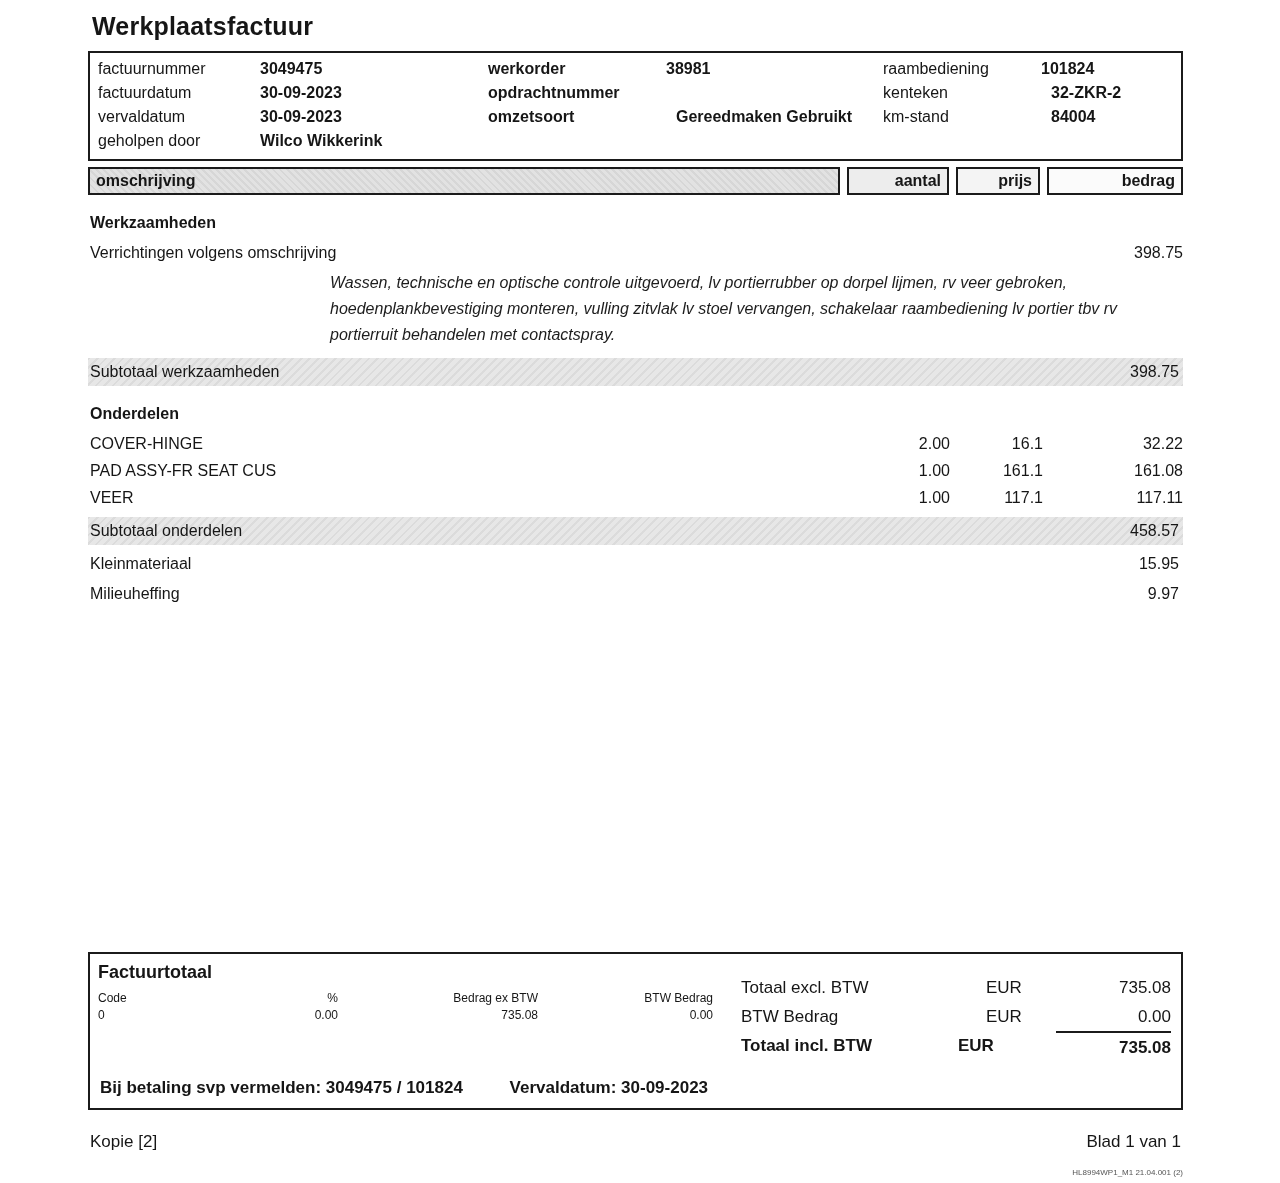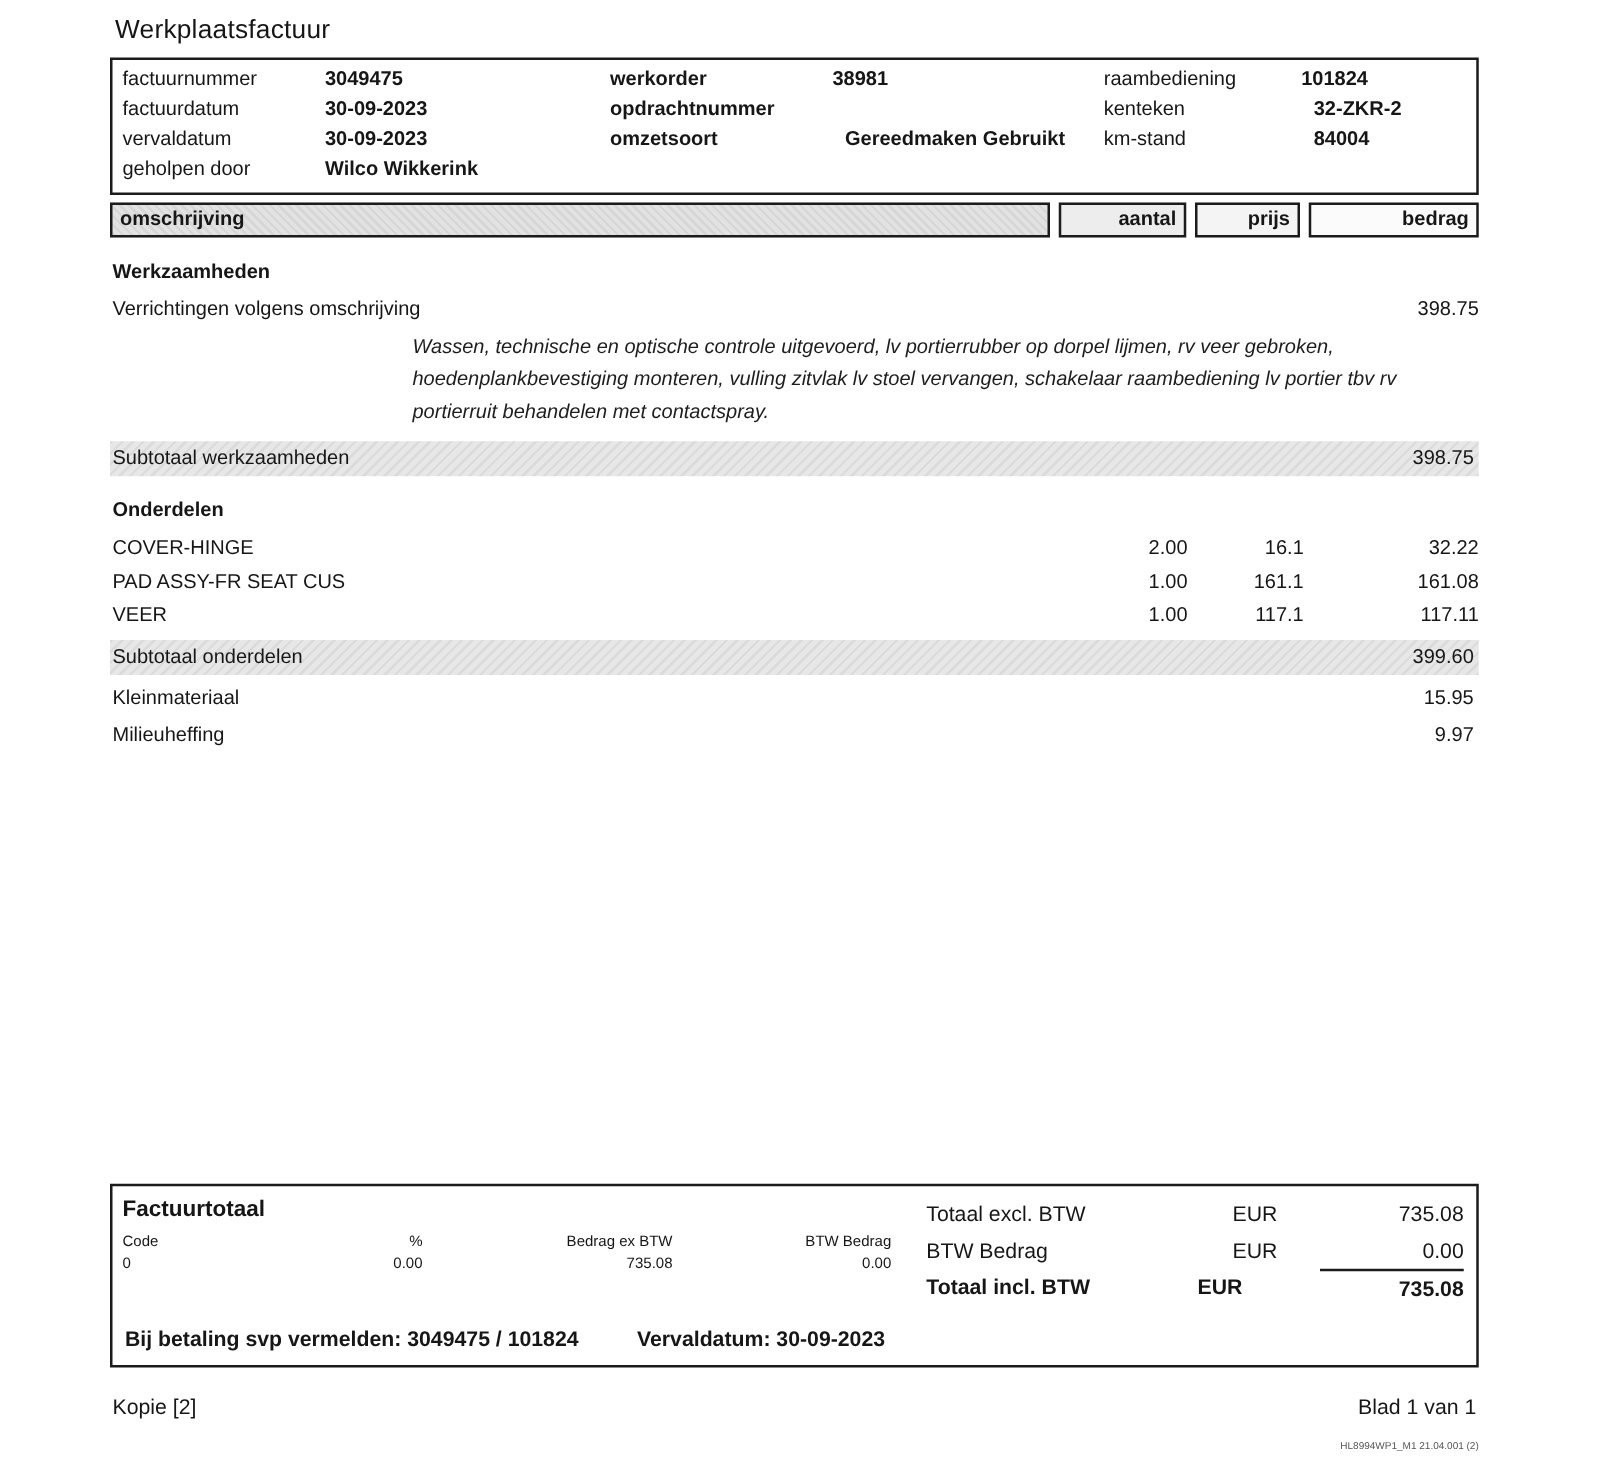--- a/index.html
+++ b/index.html
@@ -3,21 +3,21 @@
 <meta charset="utf-8">
 <style>
   * { margin:0; padding:0; box-sizing:border-box; }
   html,body { background:#ffffff; }
   body { font-family:"Liberation Sans", sans-serif; color:#161616; }
   .page {
     position:relative; width:1280px; height:1183px; margin:0 auto;
     background:#ffffff; padding:10px 97px 0 88px; overflow:hidden;
   }
 
-  .title { font-size:21px; font-weight:400; letter-spacing:.2px; margin:2px 0 10px 4px; }
+  .title { font-size:25px; font-weight:700; letter-spacing:.2px; margin:2px 0 10px 4px; }
 
   
   .header-box {
     border:2px solid #1b1b1b; display:grid;
     grid-template-columns: 390px 395px 1fr;
     padding:4px 8px 6px 8px; font-size:16px;
   }
   .hrow { display:flex; line-height:24px; }
   .hlabel { flex:0 0 auto; }
   .hcol1 .hlabel { width:162px; }
@@ -62,21 +62,21 @@
   
   .totals-box {
     border:2px solid #1b1b1b; margin-top:345px; padding:6px 10px 10px 8px;
   }
   .totals-top { display:flex; }
   .totals-left { flex:1 1 auto; }
   .totals-title { font-size:18px; font-weight:700; line-height:24px; }
   .code-grid { display:grid; grid-template-columns:130px 110px 200px 175px; font-size:12px; margin-top:6px; }
   .code-grid .c { line-height:17px; }
   .code-grid .r { text-align:right; }
-  .totals-right { flex:0 0 430px; font-size:17px; padding-top:2px; }
+  .totals-right { flex:0 0 430px; font-size:17px; padding-top:2px;margin-top:11px; }
   .t-line { display:flex; line-height:29px; }
   .t-label { flex:1 1 auto; }
   .t-cur { width:70px; }
   .t-amount { width:115px; text-align:right; }
   .t-line.bold { font-weight:700;gap:28px; }
   .t-line.bold .t-amount { border-top:2px solid #1b1b1b; }
 
   .payment-line { font-size:17px; font-weight:700; margin-top:16px; padding-left:2px; }
   .payment-line .due { margin-left:42px; }
 
@@ -181,21 +181,21 @@
     </div>
     <div class="line">
       <span class="cell-desc">VEER</span>
       <span class="cell-qty">1.00</span>
       <span class="cell-price">117.1</span>
       <span class="cell-amount">117.11</span>
     </div>
 
     <div class="subtotal">
       <span>Subtotaal onderdelen</span>
-      <span class="amount">399.60</span>
+      <span class="amount">458.57</span>
     </div>
 
     <div class="extra-row">
       <span>Kleinmateriaal</span>
       <span>15.95</span>
     </div>
     <div class="extra-row">
       <span>Milieuheffing</span>
       <span>9.97</span>
     </div>

